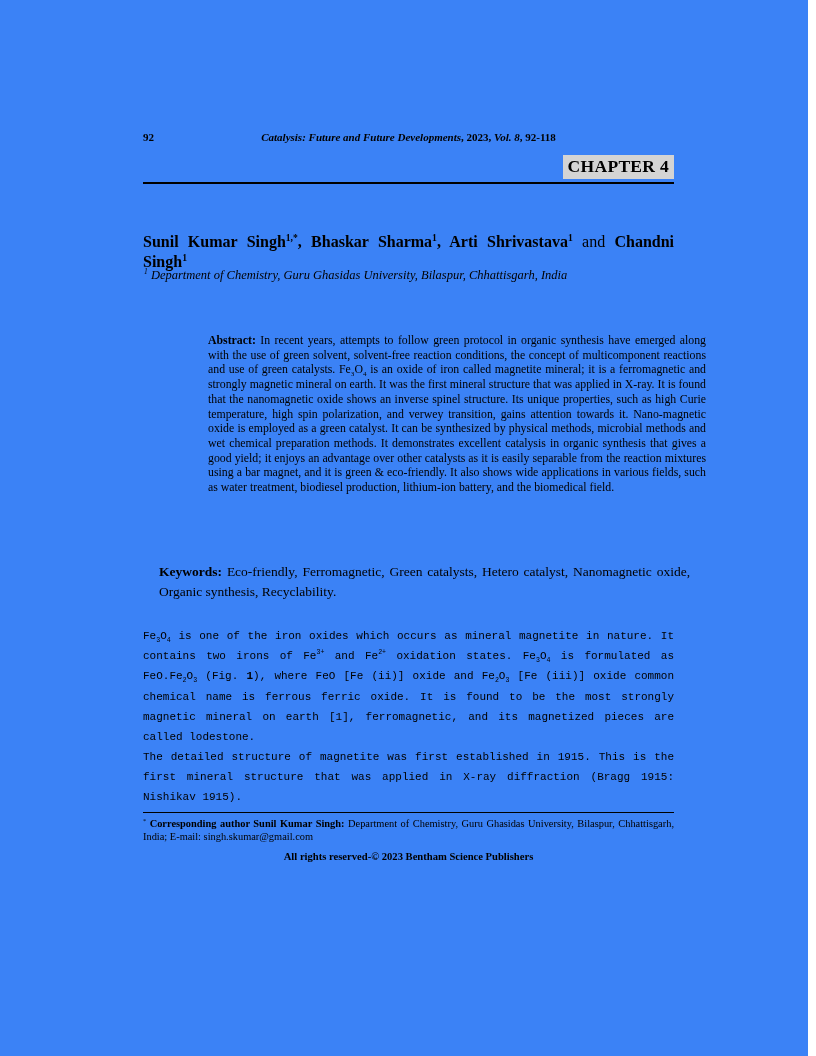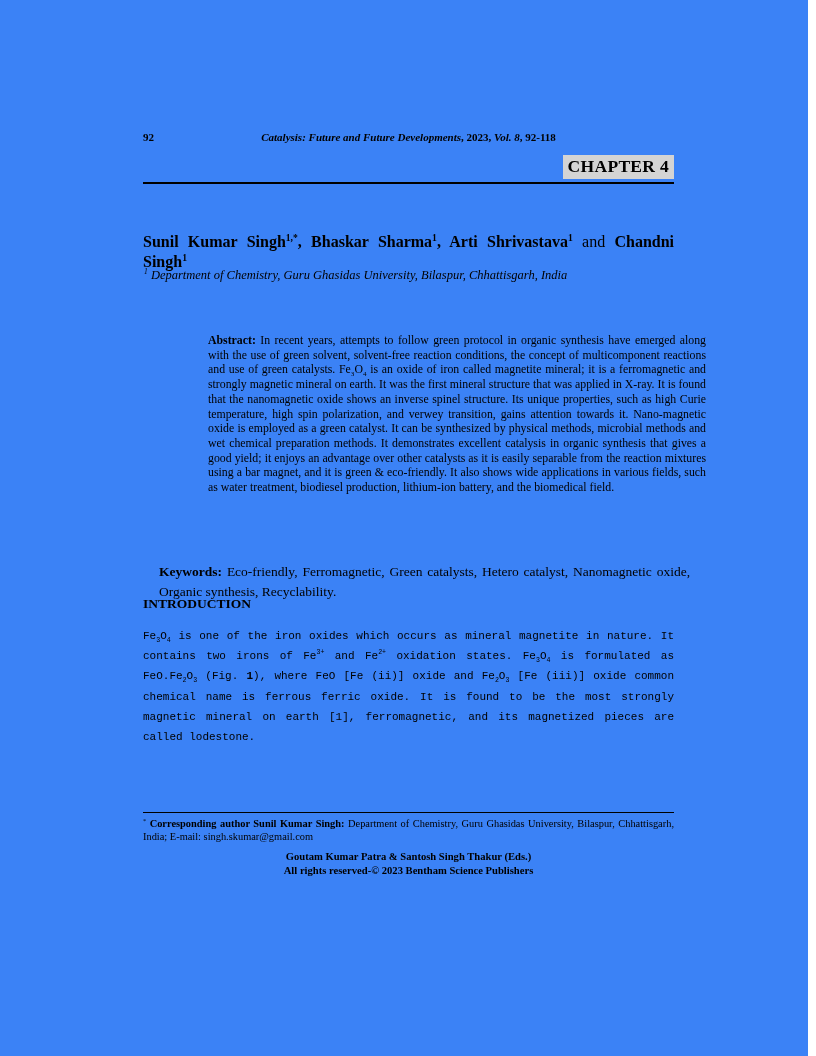--- a/index.html
+++ b/index.html
@@ -77,25 +77,24 @@
 
 
   <p class="col authors">Sunil Kumar Singh<sup>1,*</sup>, Bhaskar Sharma<sup>1</sup>, Arti Shrivastava<sup>1</sup> <span class="normal">and</span> Chandni Singh<sup>1</sup></p>
 
   <p class="col affiliation"><sup>1</sup> Department of Chemistry, Guru Ghasidas University, Bilaspur, Chhattisgarh, India</p>
 
   <p class="abstract col"><b>Abstract:</b> <span>In recent years, attempts to follow green protocol in organic synthesis have emerged along with the use of green solvent, solvent-free reaction conditions, the concept of multicomponent reactions and use of green catalysts. Fe<sub>3</sub>O<sub>4</sub> is an oxide of iron called magnetite mineral; it is a ferromagnetic and strongly magnetic mineral on earth. It was the first mineral structure that was applied in X-ray. It is found that the nanomagnetic oxide shows an inverse spinel structure. Its unique properties, such as high Curie temperature, high spin polarization, and verwey transition, gains attention towards it. Nano-magnetic oxide is employed as a green catalyst. It can be synthesized by physical methods, microbial methods and wet chemical preparation methods. It demonstrates excellent catalysis in organic synthesis that gives a good yield; it enjoys an advantage over other catalysts as it is easily separable from the reaction mixtures using a bar magnet, and it is green &amp; eco-friendly. It also shows wide applications in various fields, such as water treatment, biodiesel production, lithium-ion battery, and the biomedical field.</span></p>
 
   <p class="col keywords"><b>Keywords:</b> <span>Eco-friendly, Ferromagnetic, Green catalysts, Hetero catalyst, Nanomagnetic oxide, Organic synthesis, Recyclability.</span></p>
 
-  <h2 class="col section-heading">INTRODUCTION</h2>
 
   <p class="col body-para para1">Fe<sub>3</sub>O<sub>4</sub> is one of the iron oxides which occurs as mineral magnetite in nature. It contains two irons of Fe<sup>3+</sup> and Fe<sup>2+</sup> oxidation states. Fe<sub>3</sub>O<sub>4</sub> is formulated as FeO.Fe<sub>2</sub>O<sub>3</sub> (Fig. <b>1</b>), where FeO [Fe (ii)] oxide and Fe<sub>2</sub>O<sub>3</sub> [Fe (iii)] oxide common chemical name is ferrous ferric oxide. It is found to be the most strongly magnetic mineral on earth [1], ferromagnetic, and its magnetized pieces are called lodestone.</p>
 
+  <p class="col body-para para2">The detailed structure of magnetite was first established in 1915. This is the first mineral structure that was applied in X-ray diffraction (Bragg 1915: Nishikav 1915).</p>
 
   <div class="col footnote"><sup>*</sup> <span><b>Corresponding author Sunil Kumar Singh:</b> Department of Chemistry, Guru Ghasidas University, Bilaspur, Chhattisgarh, India; E-mail: singh.skumar@gmail.com</span></div>
 
   <div class="col publisher">
-    <div>Goutam Kumar Patra &amp; Santosh Singh Thakur (Eds.)</div>
     <div>All rights reserved-© 2023 Bentham Science Publishers</div>
   </div>
 
 </div>
 
 </body></html>

